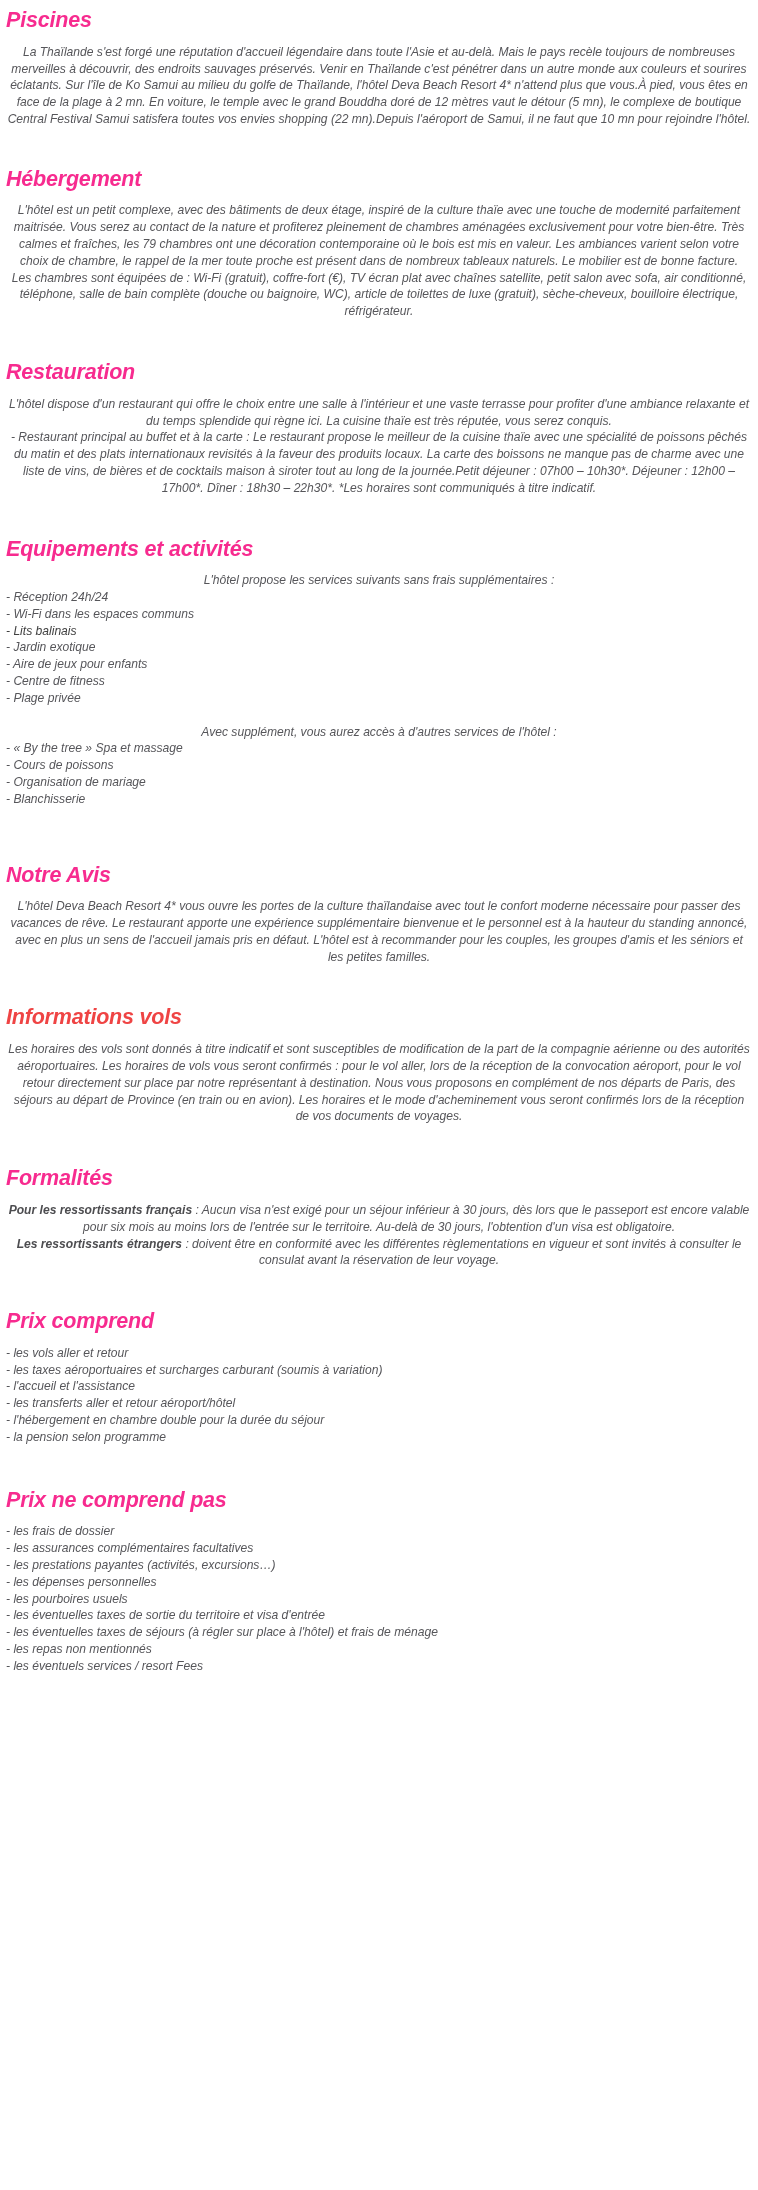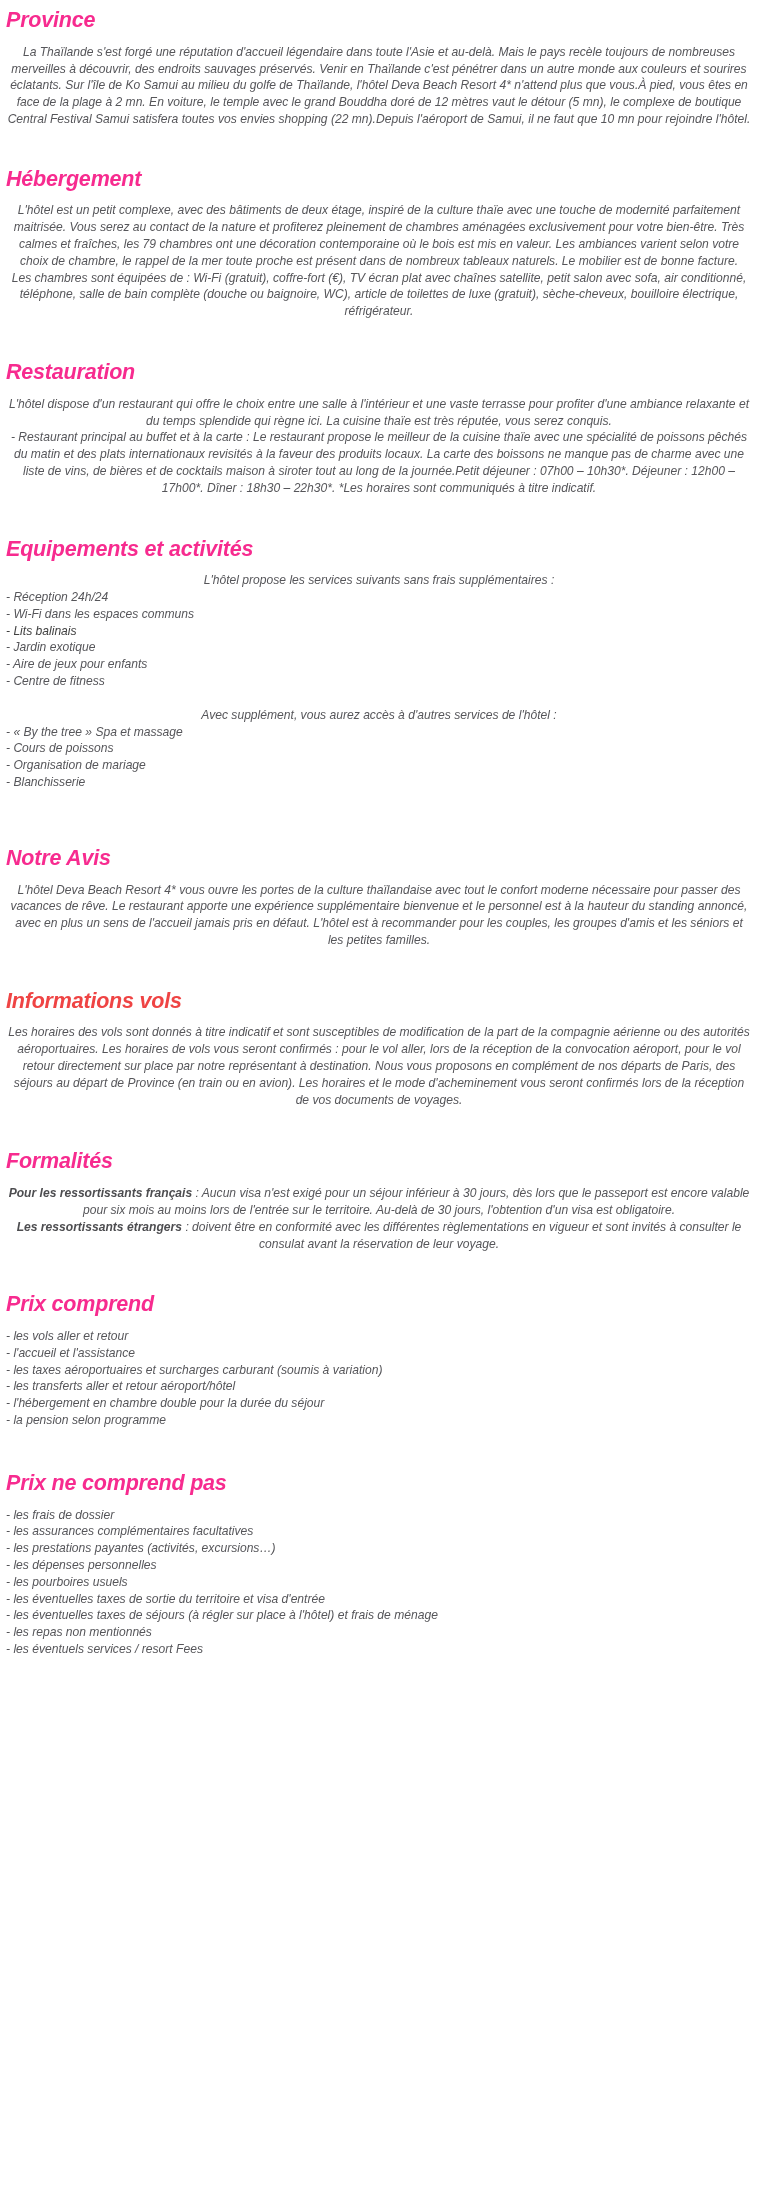--- a/index.html
+++ b/index.html
@@ -68,21 +68,21 @@
   .sec-formalites  { padding-top: 41px; }
   .sec-prixcomp    { padding-top: 40px; }
   .sec-prixnon     { padding-top: 42px; }
 </style>
 </head>
 <body>
 
 <div class="page">
 
   <section class="section sec-situation">
-    <h2 class="section-title" style="color: rgb(247, 43, 143);">Province</h2>
+    <h2 class="section-title" style="color: rgb(247, 43, 143);">Piscines</h2>
     <p class="body-text" style="color: rgb(86, 86, 90);">La Thaïlande s'est forgé une réputation d'accueil légendaire dans toute l'Asie et au-delà. Mais le pays recèle toujours de nombreuses merveilles à découvrir, des endroits sauvages préservés. Venir en Thaïlande c'est pénétrer dans un autre monde aux couleurs et sourires éclatants. Sur l'île de Ko Samui au milieu du golfe de Thaïlande, l'hôtel Deva Beach Resort 4* n'attend plus que vous.À pied, vous êtes en face de la plage à 2 mn. En voiture, le temple avec le grand Bouddha doré de 12 mètres vaut le détour (5 mn), le complexe de boutique Central Festival Samui satisfera toutes vos envies shopping (22 mn).Depuis l'aéroport de Samui, il ne faut que 10 mn pour rejoindre l'hôtel.</p>
   </section>
 
   <section class="section sec-hebergement">
     <h2 class="section-title" style="color: rgb(247, 43, 143);">Hébergement</h2>
     <p class="body-text" style="color: rgb(86, 86, 90);">L'hôtel est un petit complexe, avec des bâtiments de deux étage, inspiré de la culture thaïe avec une touche de modernité parfaitement maitrisée. Vous serez au contact de la nature et profiterez pleinement de chambres aménagées exclusivement pour votre bien-être. Très calmes et fraîches, les 79 chambres ont une décoration contemporaine où le bois est mis en valeur. Les ambiances varient selon votre choix de chambre, le rappel de la mer toute proche est présent dans de nombreux tableaux naturels. Le mobilier est de bonne facture.</p>
     <p class="body-text" style="color: rgb(86, 86, 90);">Les chambres sont équipées de : Wi-Fi (gratuit), coffre-fort (€), TV écran plat avec chaînes satellite, petit salon avec sofa, air conditionné, téléphone, salle de bain complète (douche ou baignoire, WC), article de toilettes de luxe (gratuit), sèche-cheveux, bouilloire électrique, réfrigérateur.</p>
   </section>
 
   <section class="section sec-restauration">
@@ -94,20 +94,21 @@
   <section class="section sec-equipements">
     <h2 class="section-title" style="color: rgb(247, 43, 143);">Equipements et activités</h2>
     <p class="body-text" style="color: rgb(86, 86, 90);">L'hôtel propose les services suivants sans frais supplémentaires :</p>
     <div>
       <span class="list-line" style="color: rgb(86, 86, 90);">- Réception 24h/24</span>
       <span class="list-line" style="color: rgb(86, 86, 90);">- Wi-Fi dans les espaces communs</span>
       <span class="list-line" style="color: #404040;">- Lits balinais</span>
       <span class="list-line" style="color: rgb(86, 86, 90);">- Jardin exotique</span>
       <span class="list-line" style="color: rgb(86, 86, 90);">- Aire de jeux pour enfants</span>
       <span class="list-line" style="color: rgb(86, 86, 90);">- Centre de fitness</span>
+      <span class="list-line" style="color: rgb(86, 86, 90);">- Plage privée</span>
     </div>
     <div class="gap-list-break"></div>
     <p class="body-text" style="color: rgb(86, 86, 90);">Avec supplément, vous aurez accès à d'autres services de l'hôtel :</p>
     <div>
       <span class="list-line" style="color: rgb(86, 86, 90);">- « By the tree » Spa et massage</span>
       <span class="list-line" style="color: rgb(86, 86, 90);">- Cours de poissons</span>
       <span class="list-line" style="color: rgb(86, 86, 90);">- Organisation de mariage</span>
       <span class="list-line" style="color: rgb(86, 86, 90);">- Blanchisserie</span>
     </div>
   </section>
@@ -125,22 +126,22 @@
   <section class="section sec-formalites">
     <h2 class="section-title" style="color: rgb(247, 43, 143);">Formalités</h2>
     <p class="body-text" style="color: rgb(86, 86, 90);"><span class="lead-bold">Pour les ressortissants français</span><span> : Aucun visa n'est exigé pour un séjour inférieur à 30 jours, dès lors que le passeport est encore valable pour six mois au moins lors de l'entrée sur le territoire. Au-delà de 30 jours, l'obtention d'un visa est obligatoire.</span></p>
     <p class="body-text" style="color: rgb(86, 86, 90);"><span class="lead-bold">Les ressortissants étrangers</span><span> : doivent être en conformité avec les différentes règlementations en vigueur et sont invités à consulter le consulat avant la réservation de leur voyage.</span></p>
   </section>
 
   <section class="section sec-prixcomp">
     <h2 class="section-title" style="color: rgb(247, 43, 143);">Prix comprend</h2>
     <div>
       <span class="list-line" style="color: rgb(86, 86, 90);">- les vols aller et retour</span>
+      <span class="list-line" style="color: rgb(86, 86, 90);">- les taxes aéroportuaires et surcharges carburant (soumis à variation)</span>
       <span class="list-line" style="color: rgb(86, 86, 90);">- l'accueil et l'assistance</span>
-      <span class="list-line" style="color: rgb(86, 86, 90);">- les taxes aéroportuaires et surcharges carburant (soumis à variation)</span>
       <span class="list-line" style="color: rgb(86, 86, 90);">- les transferts aller et retour aéroport/hôtel</span>
       <span class="list-line" style="color: rgb(86, 86, 90);">- l'hébergement en chambre double pour la durée du séjour</span>
       <span class="list-line" style="color: rgb(86, 86, 90);">- la pension selon programme</span>
     </div>
   </section>
 
   <section class="section sec-prixnon">
     <h2 class="section-title" style="color: rgb(247, 43, 143);">Prix ne comprend pas</h2>
     <div>
       <span class="list-line" style="color: rgb(86, 86, 90);">- les frais de dossier</span>

